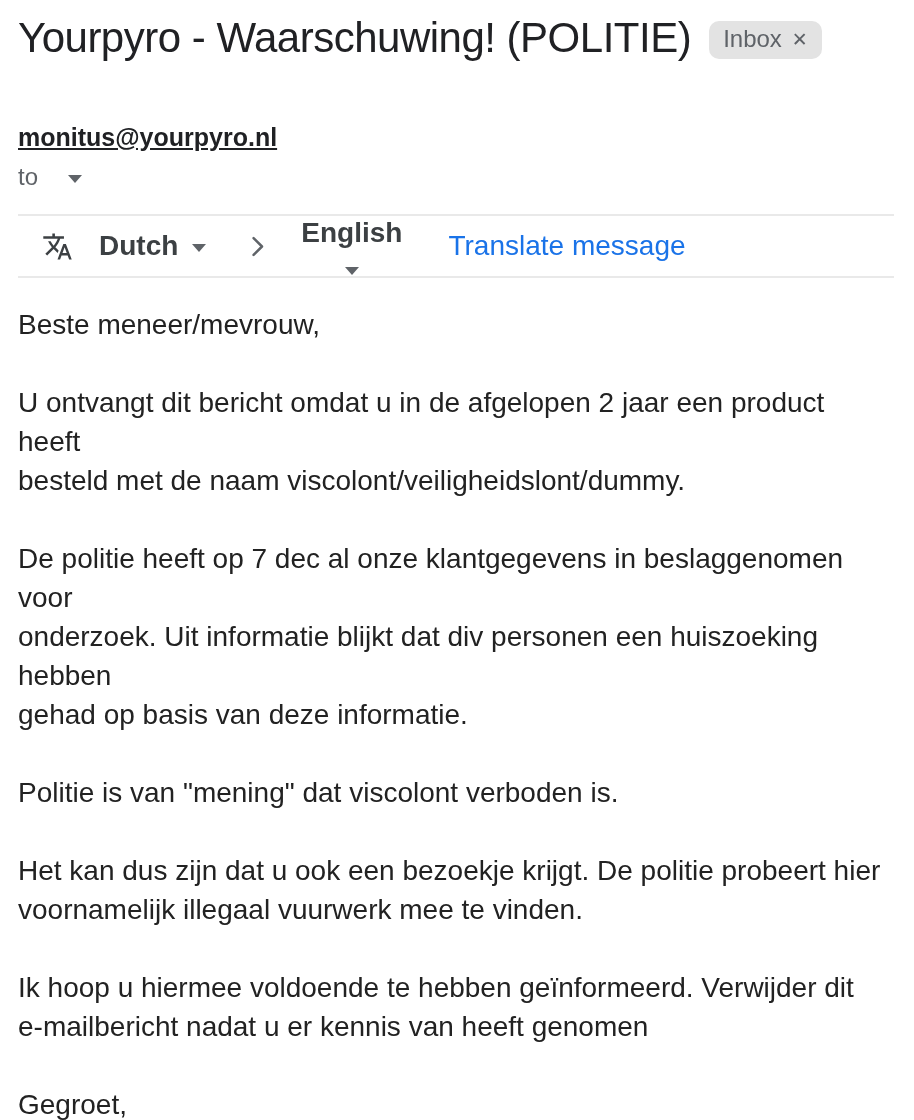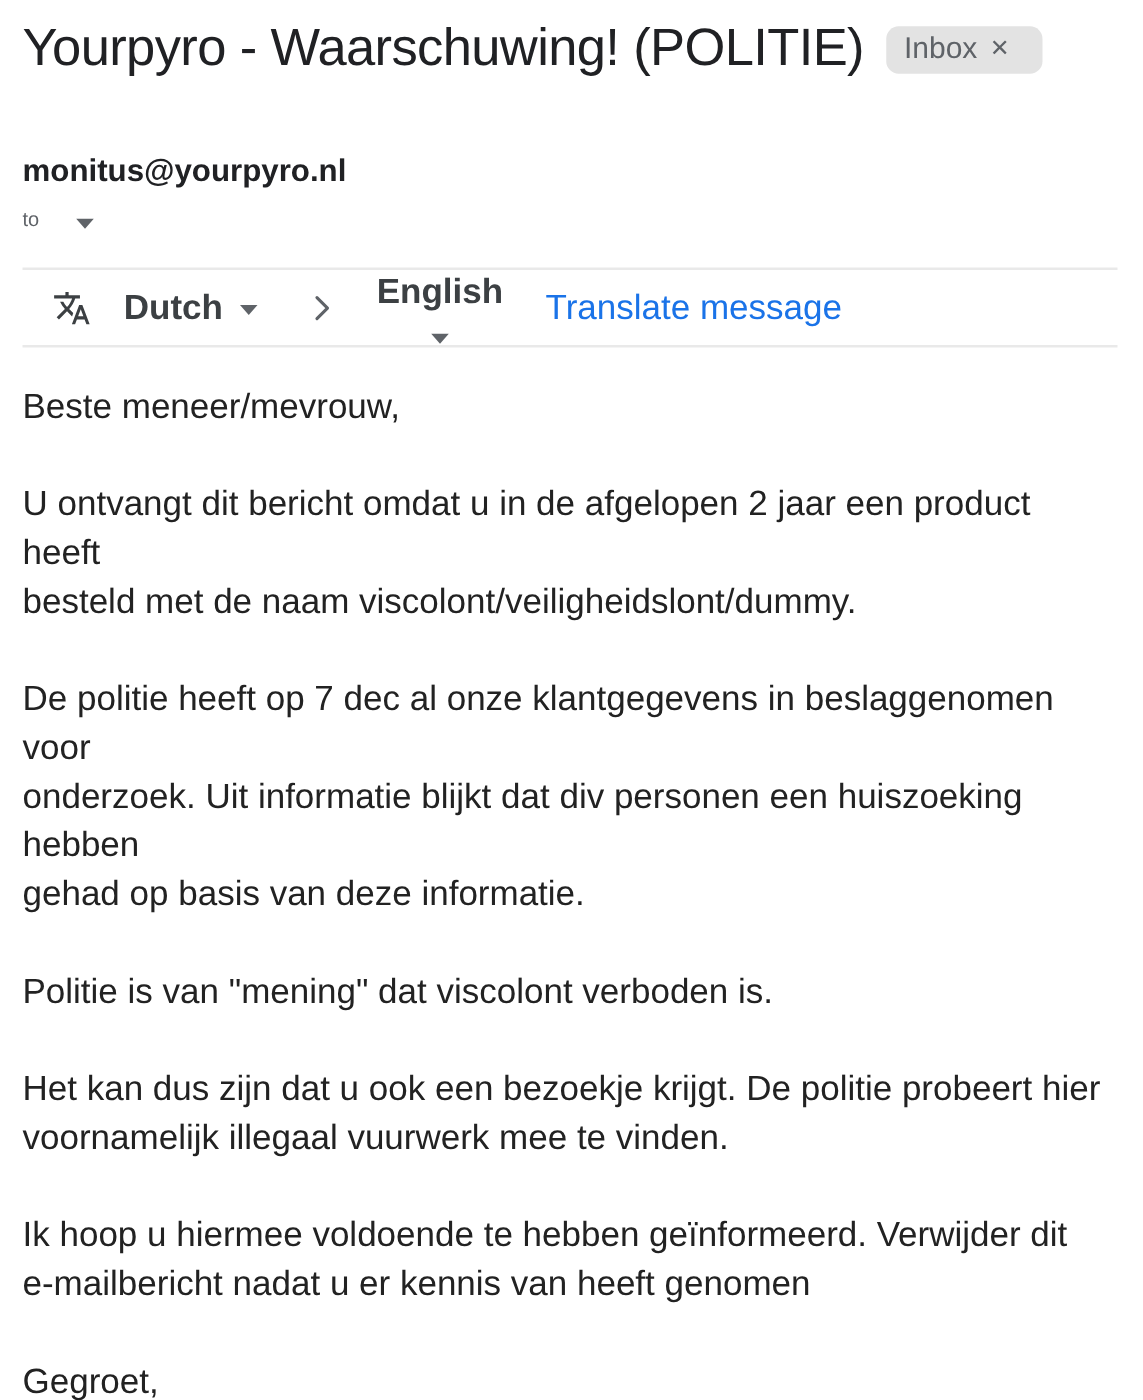--- a/index.html
+++ b/index.html
@@ -16,45 +16,45 @@
 
   
   .subject-row{display:flex;align-items:center;gap:18px;}
   .subject{
     font-size:42px;font-weight:400;letter-spacing:-0.5px;line-height:48px;
     color:var(--text);white-space:nowrap;margin:0;
   }
   .chip{
     display:inline-flex;align-items:center;gap:10px;flex:none;
     background:var(--chip_bg);color:var(--muted);
-    border-radius:10px;padding:5px 26px 7px 14px;
+    border-radius:10px;padding:5px 14px 7px 14px;
     font-size:24px;line-height:26px;cursor:pointer;margin-top:4px;
   }
   .chip-x{font-size:19px;color:var(--muted);line-height:19px;cursor:pointer;}
 
   
-  .sender{margin-top:60px;font-size:25px;font-weight:700;color:var(--text);line-height:30px;}
+  .sender{margin-top:60px;font-size:25px;font-weight:700;color:var(--text);line-height:30px;text-decoration:underline;}
   .to-row{margin-top:13px;display:flex;align-items:center;gap:30px;
-    font-size:16px;color:var(--muted);line-height:24px;cursor:pointer;width:max-content;}
+    font-size:24px;color:var(--muted);line-height:24px;cursor:pointer;width:max-content;}
   .tri{width:0;height:0;border-left:7px solid transparent;border-right:7px solid transparent;
     border-top:8px solid var(--muted);display:inline-block;margin-top:3px;}
 
   
   .translate-bar{
     margin-top:25px;height:64px;display:flex;align-items:center;
     border-top:2px solid var(--divider);border-bottom:2px solid var(--divider);
   }
   .tr-icon{margin-left:24px;display:flex;align-items:center;flex:none;}
   .lang{font-size:28px;color:#3c4043;line-height:32px;font-weight:bold;}
   .lang-group{display:flex;align-items:center;gap:14px;cursor:pointer;}
   .lang-tri{width:0;height:0;border-left:7px solid transparent;border-right:7px solid transparent;
     border-top:8px solid var(--muted);display:inline-block;margin-top:4px;}
   .chev{margin-left:38px;display:flex;align-items:center;flex:none;}
   .g1{margin-left:26px;} .g2{margin-left:30px;flex-direction:column;}
-  .translate-link{margin-left:34px;font-size:28px;color:var(--link);
+  .translate-link{margin-left:46px;font-size:28px;color:var(--link);
     line-height:32px;cursor:pointer;text-decoration:none;white-space:nowrap;}
 
   
   .email-body{
     margin-top:27px;font-size:28px;line-height:39px;color:var(--body_text);
     white-space:pre-line;max-width:878px;
   }
 </style>
 </head>
 <body>

